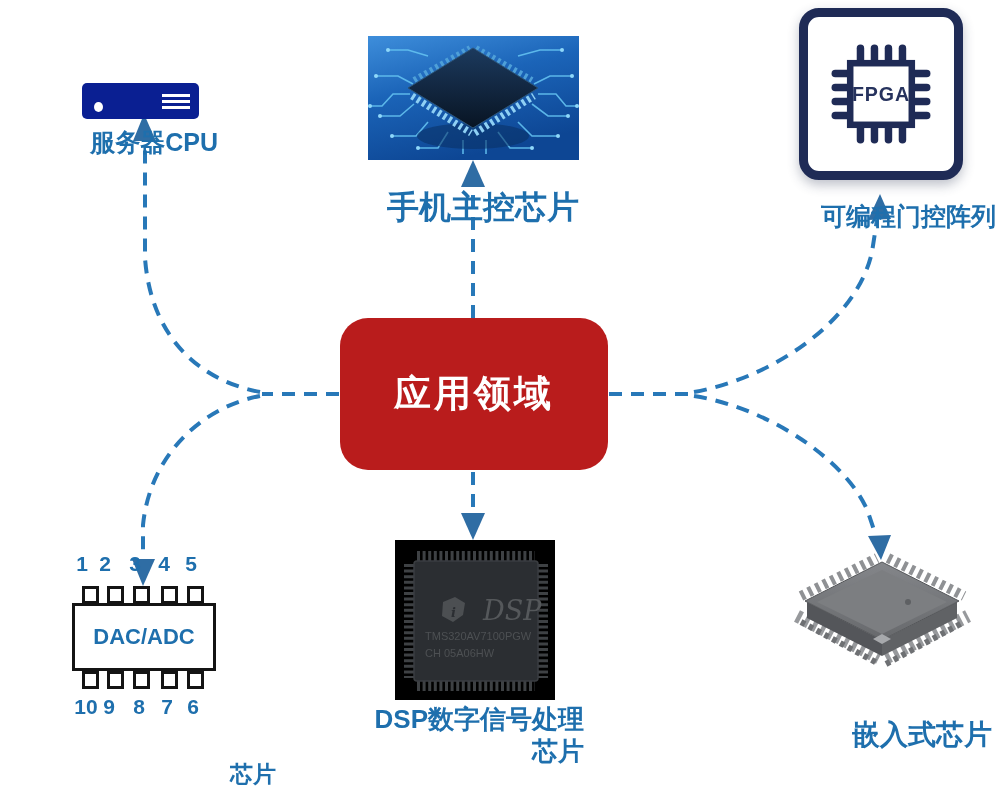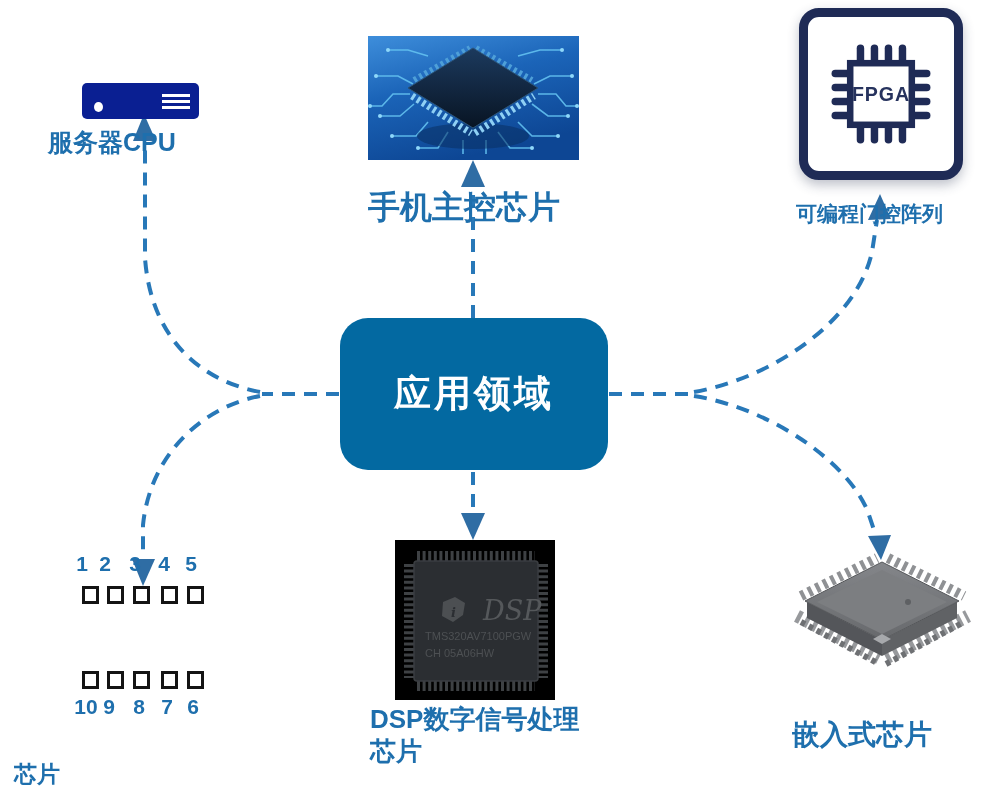--- a/index.html
+++ b/index.html
@@ -1,43 +1,43 @@
 <!DOCTYPE html>
 <html><head>
 <meta charset="utf-8">
 <style>
   * { margin:0; padding:0; box-sizing:border-box; }
   body { background:#ffffff; font-family:"Liberation Sans", sans-serif; }
   .canvas { position:relative; width:998px; height:800px; background:#ffffff; overflow:hidden; }
   .connectors { position:absolute; left:0; top:0; z-index:1; }
   .node, .center-box { position:absolute; z-index:2; }
 
-  .label { color:#1E6FAD; font-weight:bold; text-align:left; }
+  .label { color:#1E6FAD; font-weight:bold; text-align:right; }
 
   
   .server-icon { position:absolute; left:82px; top:83px; width:117px; height:36px;
     background:#0A1F92; border-radius:5px; }
   .server-icon .dot { position:absolute; left:12px; bottom:7px; width:9px; height:10px;
     background:#ffffff; border-radius:50%; }
   .server-icon .bars { position:absolute; right:9px; top:11px; display:flex; flex-direction:column; gap:3px; }
   .server-icon .bars i { display:block; width:28px; height:3px; background:#ffffff; }
   .server-label { position:absolute; left:48px; top:126px; width:170px; font-size:25px; }
 
   
   .phone-img { position:absolute; left:368px; top:36px; }
   .phone-label { position:absolute; left:368px; top:186px; width:211px; font-size:32px; }
 
   
   .fpga-outer { position:absolute; left:799px; top:8px; width:164px; height:172px;
     background:#ffffff; border:9px solid #1F2B56; border-radius:20px;
     box-shadow:0 5px 12px rgba(40,50,80,0.30); display:flex; align-items:center; justify-content:center; }
-  .fpga-label { position:absolute; left:796px; top:200px; width:200px; font-size:21px; }
-
-  
-  .center-box { left:340px; top:318px; width:268px; height:152px; background:#0369a1;
+  .fpga-label { position:absolute; left:796px; top:200px; width:200px; font-size:25px; }
+
+  
+  .center-box { left:340px; top:318px; width:268px; height:152px; background:#b91c1c;
     border-radius:28px; display:flex; align-items:center; justify-content:center; }
   .center-box span { color:#ffffff; font-size:37px; font-weight:bold; letter-spacing:3px; }
 
   
   .dac-wrap { position:absolute; left:14px; top:552px; width:262px; height:248px; }
   .dac-wrap .num { position:absolute; color:#1E6FAD; font-weight:bold; font-size:21px; text-align:center; }
   .dac-wrap .pin { position:absolute; width:17px; height:18px; border:3px solid #141414; background:#ffffff; }
   .dac-body { position:absolute; left:58px; top:51px; width:144px; height:68px;
     border:3px solid #141414; background:#ffffff; display:flex; align-items:center; justify-content:center; }
   .dac-body span { color:#1E6FAD; font-weight:bold; font-size:22px; }
@@ -184,20 +184,23 @@
     <span class="num" style="left:111px; top:0; width:20px;">3</span>
     <span class="num" style="left:140px; top:0; width:20px;">4</span>
     <span class="num" style="left:167px; top:0; width:20px;">5</span>
 
     <i class="pin" style="left:68px;  top:34px;"></i>
     <i class="pin" style="left:93px;  top:34px;"></i>
     <i class="pin" style="left:119px; top:34px;"></i>
     <i class="pin" style="left:147px; top:34px;"></i>
     <i class="pin" style="left:173px; top:34px;"></i>
 
+    <div class="dac-body">
+      <span>DAC/ADC</span>
+    </div>
 
     <i class="pin" style="left:68px;  top:119px;"></i>
     <i class="pin" style="left:93px;  top:119px;"></i>
     <i class="pin" style="left:119px; top:119px;"></i>
     <i class="pin" style="left:147px; top:119px;"></i>
     <i class="pin" style="left:173px; top:119px;"></i>
 
     <span class="num" style="left:58px; top:143px; width:28px;">10</span>
     <span class="num" style="left:83px; top:143px; width:24px;">9</span>
     <span class="num" style="left:113px; top:143px; width:24px;">8</span>

